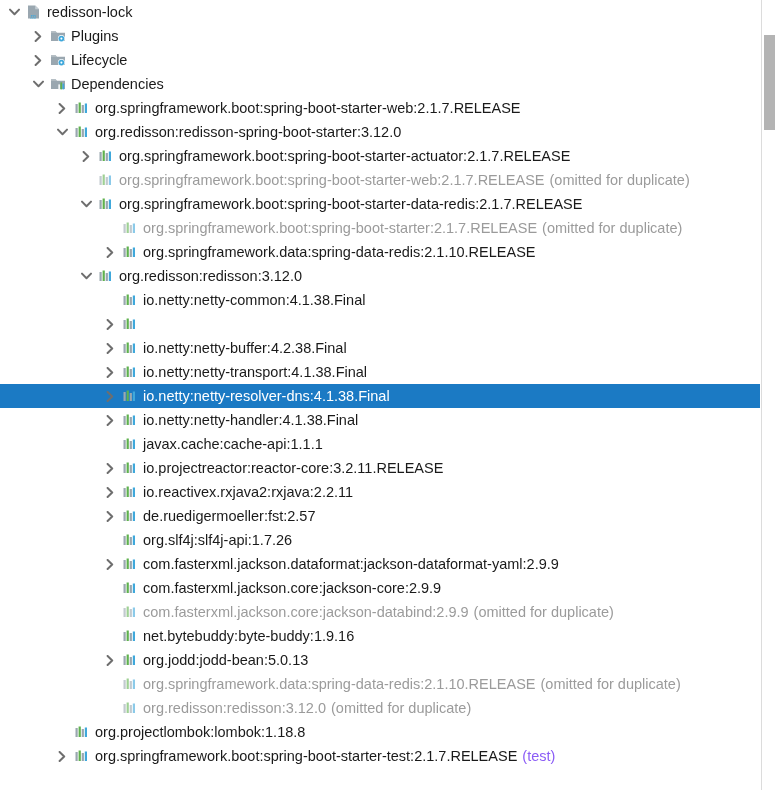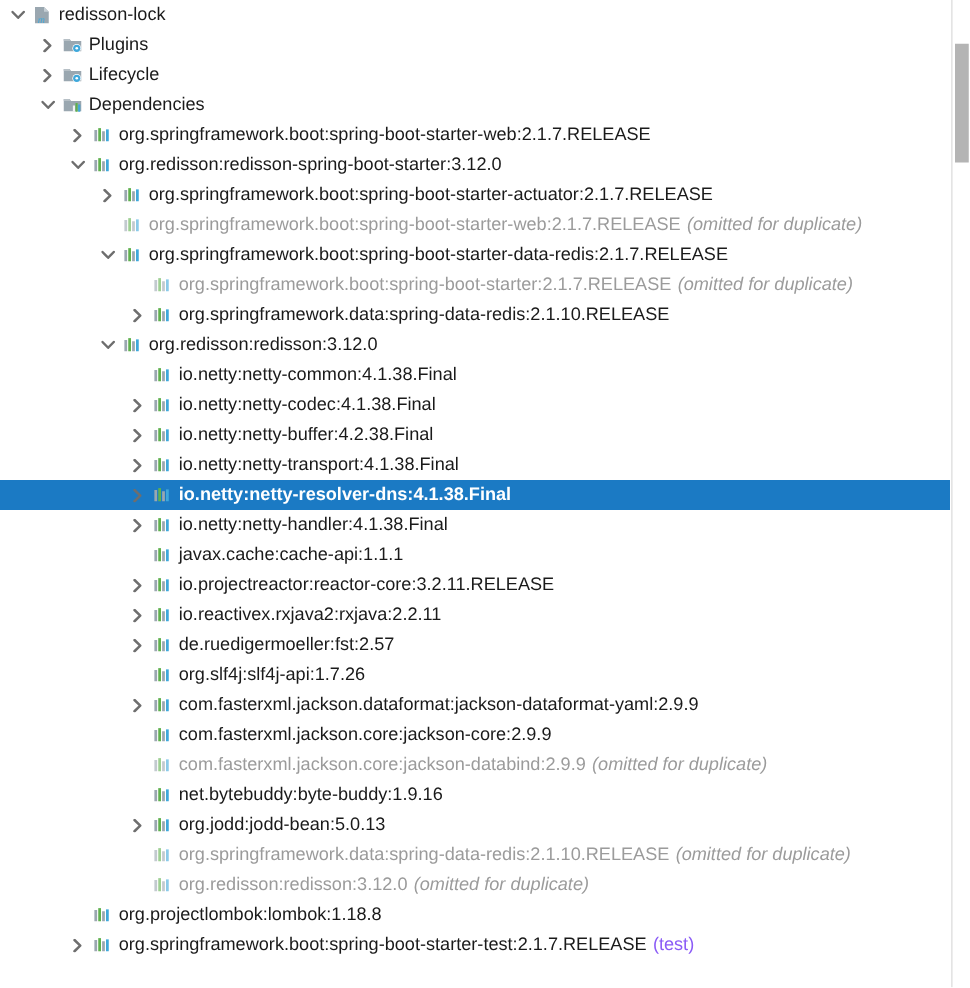--- a/index.html
+++ b/index.html
@@ -25,26 +25,25 @@
     height: 24px;
     display: flex;
     align-items: center;
     white-space: nowrap;
     font-size: 14.5px;
     color: #1a1a1a;
     position: relative;
   }
   .row.selected {
     background: #1b7ac4;
-    font-weight: bold;
   }
   .row.selected .label,
   .row.selected .qualifier { color: #ffffff; }
   .row.omitted .label { color: #9b9b9b; }
-  .row.omitted .qualifier { color: #9b9b9b; font-style: italic; }
+  .row.omitted .qualifier { color: #9b9b9b; }
 
   .indent { flex: 0 0 auto; height: 24px; }
 
   
   .toggle {
     flex: 0 0 auto;
     width: 20px; height: 24px;
     display: flex; align-items: center; justify-content: center;
     cursor: default;
   }
@@ -304,21 +303,20 @@
           </svg>
         </span>
         <span class="icon">
           <svg width="16" height="16" viewBox="0 0 16 16">
             <rect x="1.5" y="4" width="2.2" height="9" fill="#9aa7b0"></rect>
             <rect x="4.6" y="2.5" width="2.2" height="10.5" fill="#5fb14e"></rect>
             <rect x="7.7" y="5" width="2.2" height="8" fill="#9aa7b0"></rect>
             <rect x="10.8" y="3.5" width="2.2" height="9.5" fill="#3fa8db"></rect>
           </svg>
         </span>
-        <span class="label">io.netty:netty-codec:4.1.38.Final</span>
       </div>
       <div class="row">
         <div class="indent" style="width: 100px;"></div>
         <span class="toggle">
           <svg width="9" height="11" viewBox="0 0 9 11">
             <path d="M1.6 1 L6.2 5.5 L1.6 10" fill="none" stroke="#6e6e6e" stroke-width="2" stroke-linecap="round" stroke-linejoin="round"></path>
           </svg>
         </span>
         <span class="icon">
           <svg width="16" height="16" viewBox="0 0 16 16">

